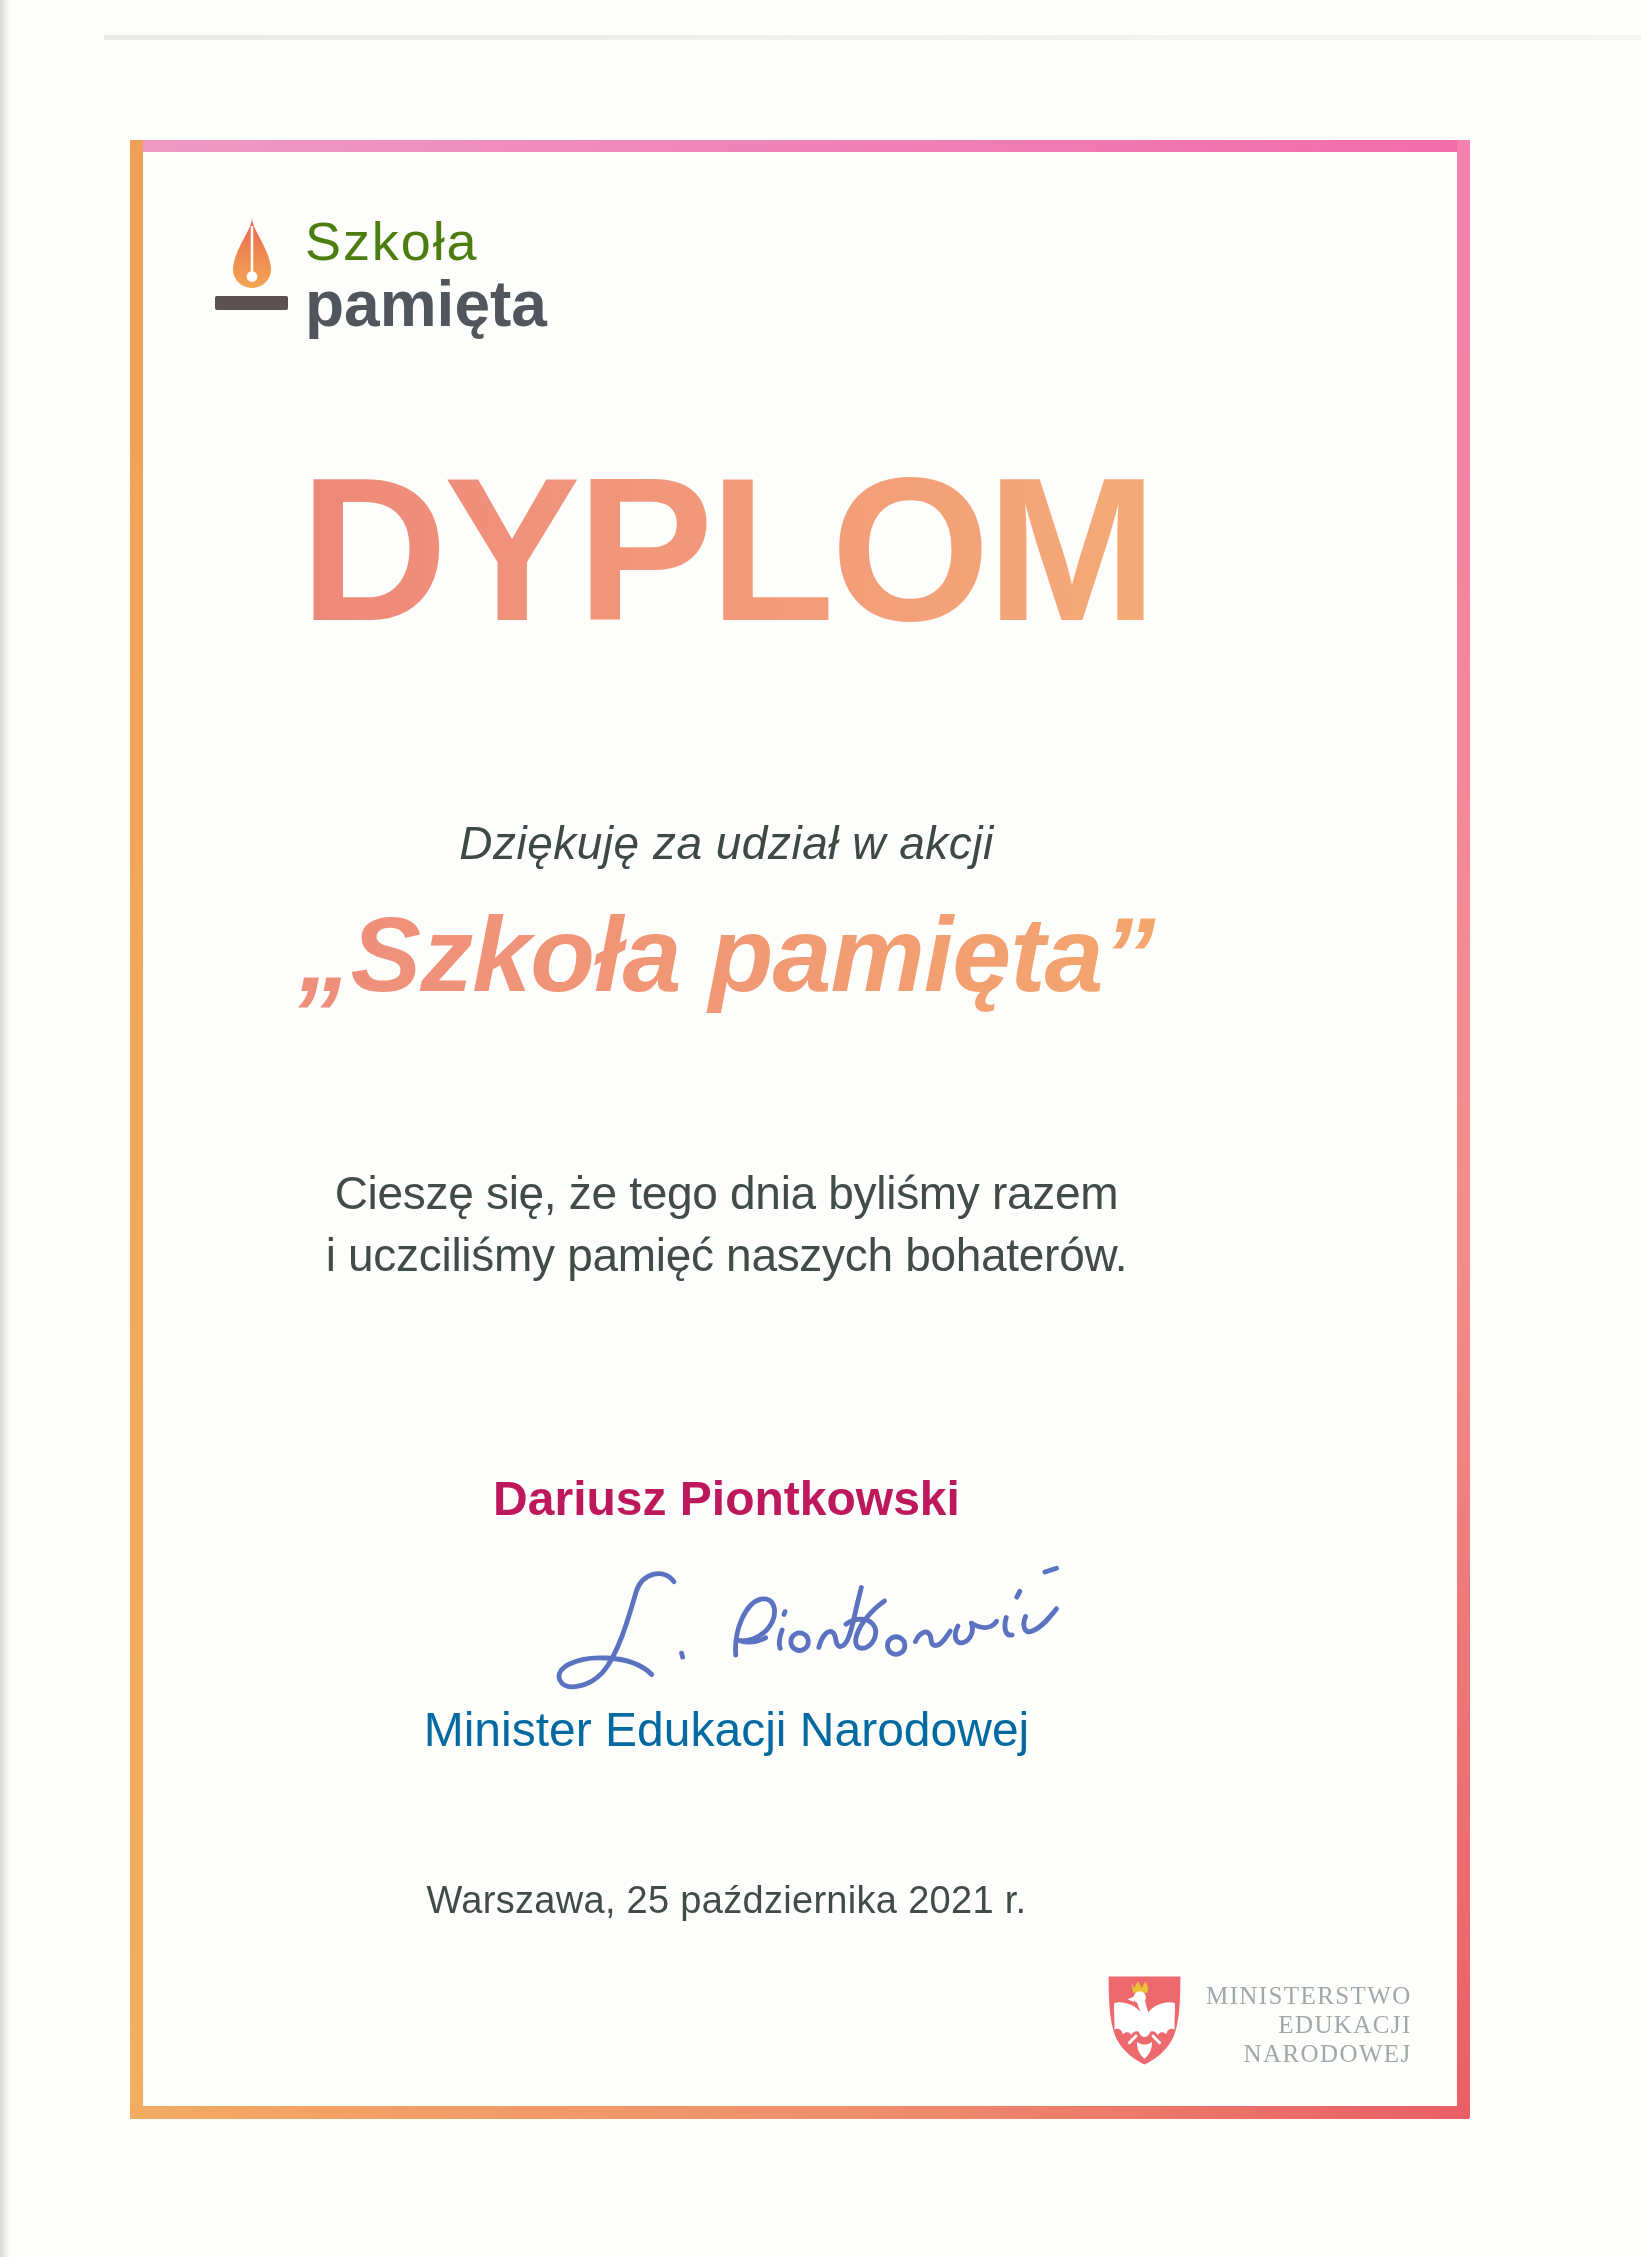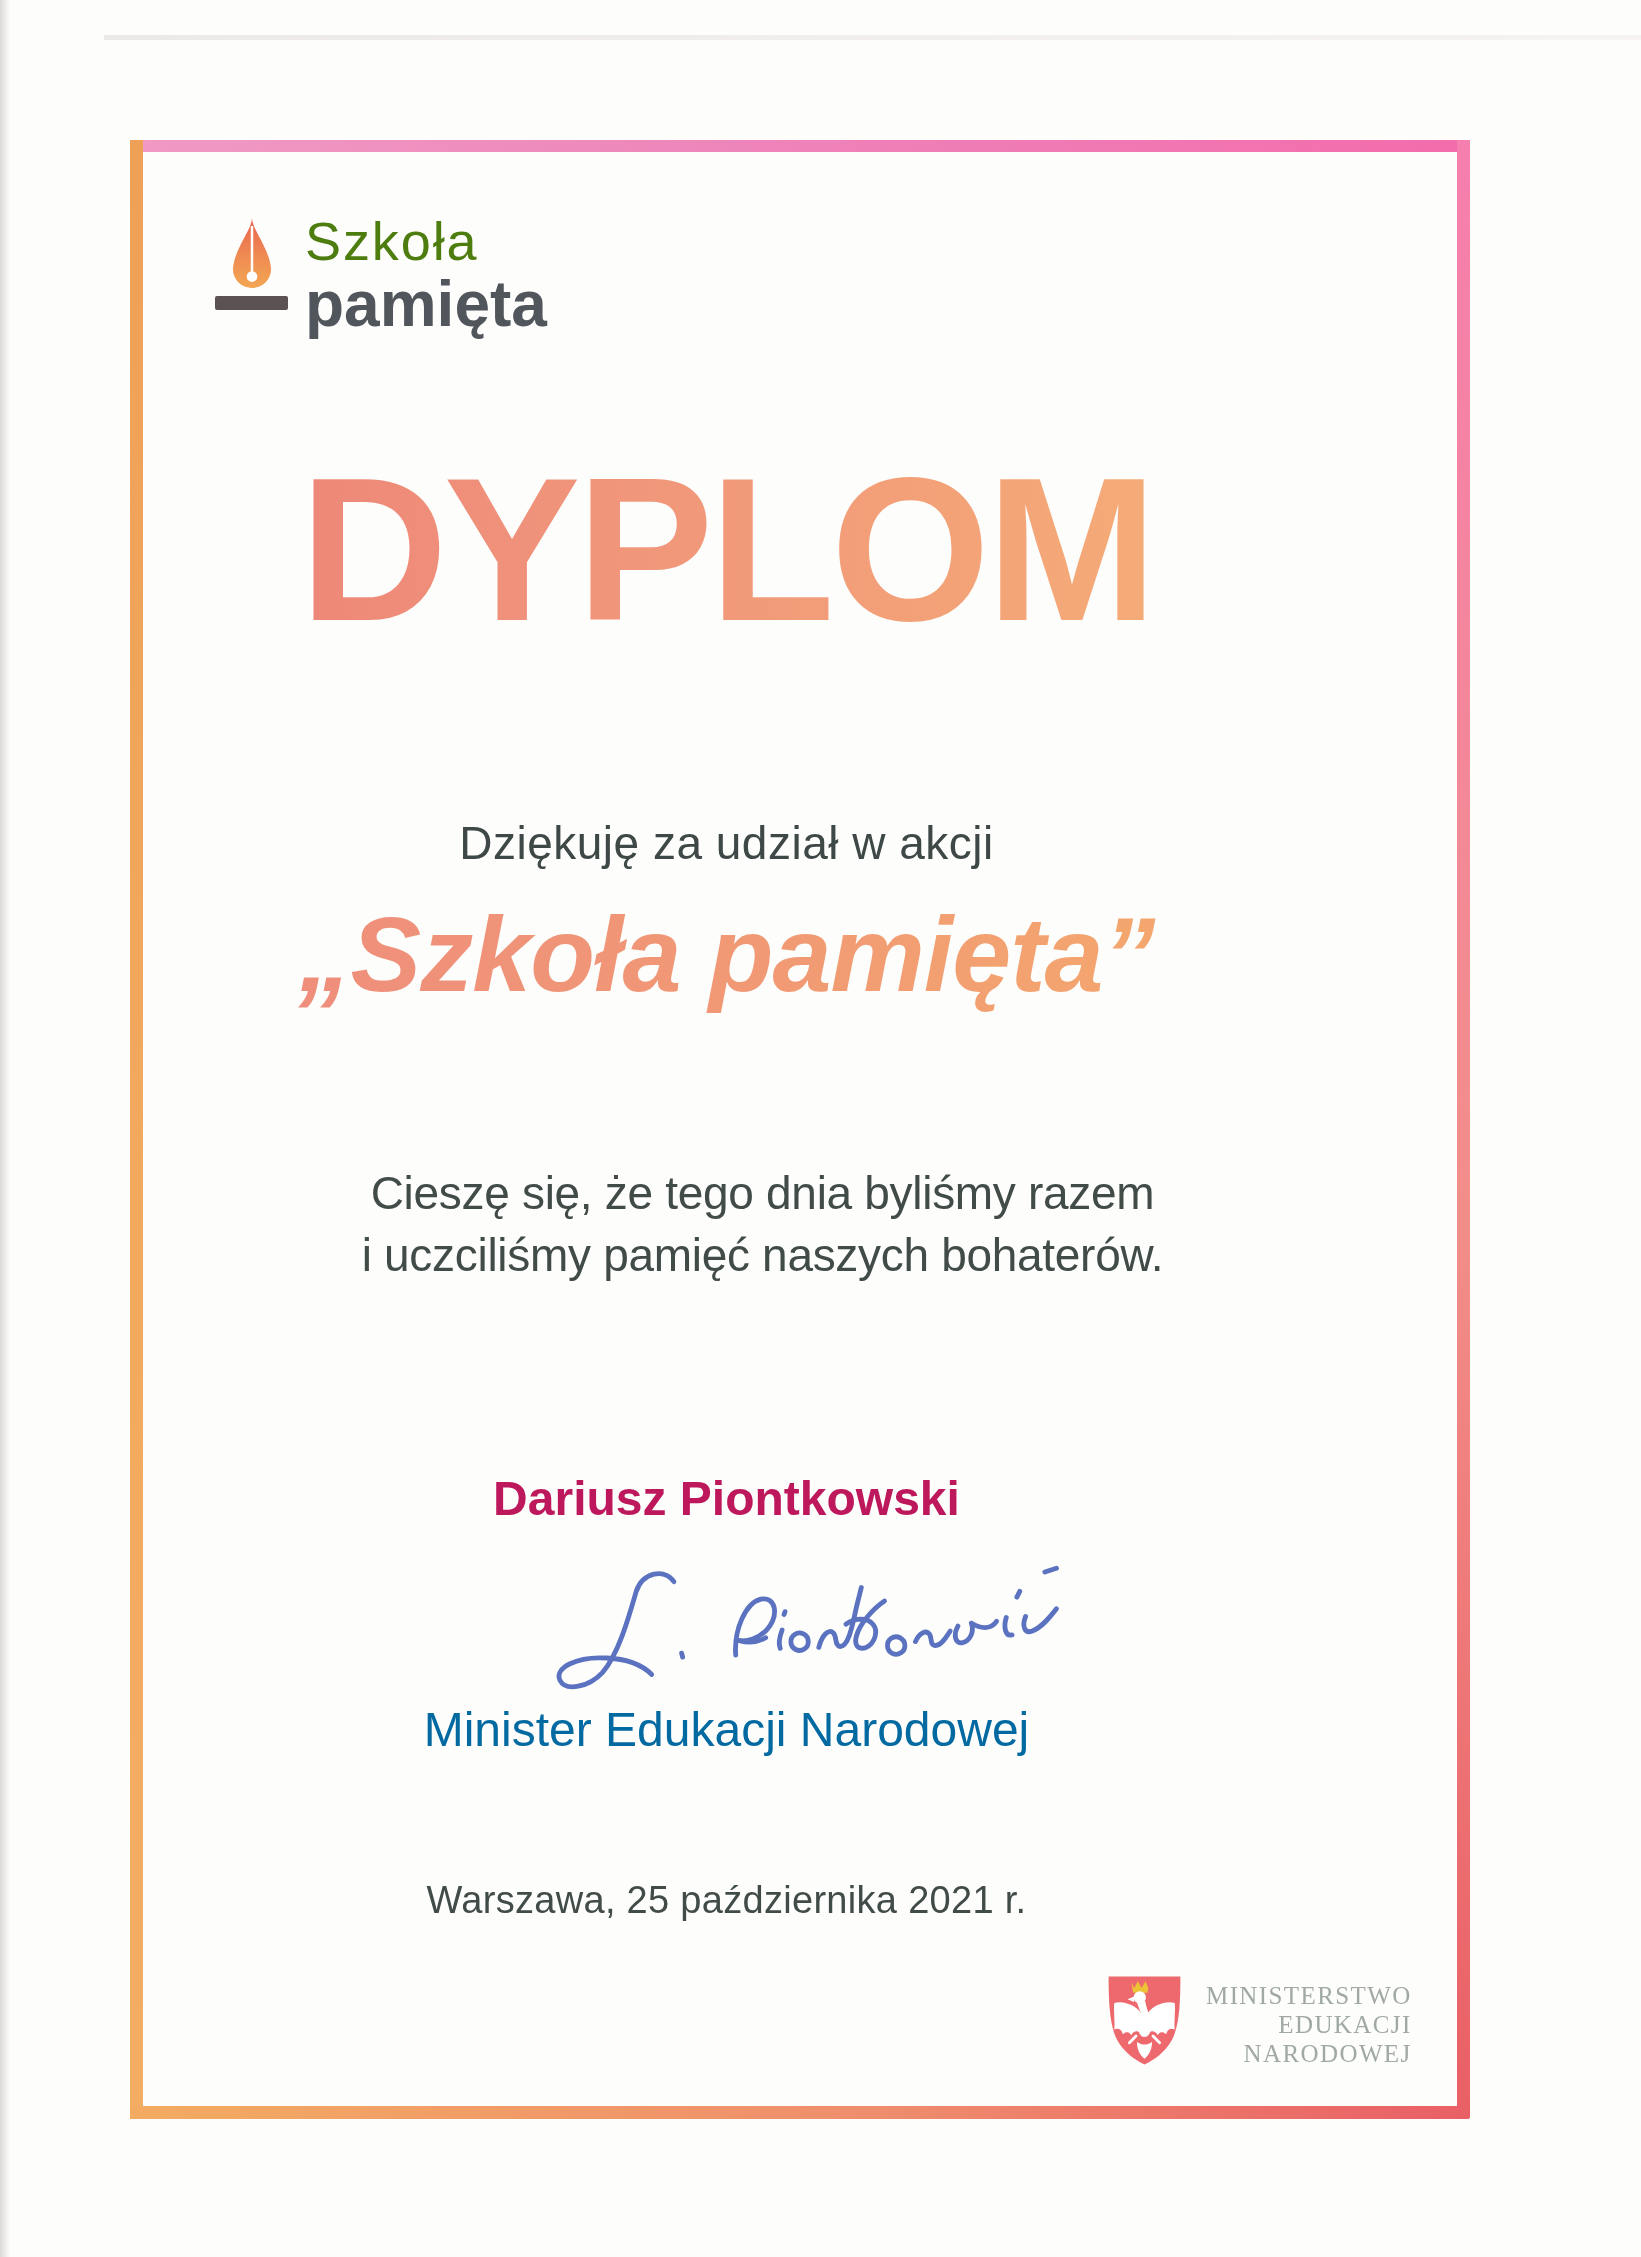--- a/index.html
+++ b/index.html
@@ -40,40 +40,40 @@
   .logo-bottom{font-size:64px;font-weight:700;color:#51565c;letter-spacing:0px;margin-top:3.9px;}
 
   
   .cblock{position:absolute;left:130px;width:1193px;text-align:center;}
 
   .title{
     top:446px;
     font-size:205px;font-weight:700;letter-spacing:-3.9px;line-height:1;
     color:#f0957a;
   }
-  .intro{top:816px;font-size:46px;color:#3e4846;letter-spacing:0.5px;}
+  .intro{top:816px;font-size:46px;color:#3e4846;letter-spacing:0.5px;font-style:italic;}
   .campaign{
     top:896px;
     font-size:106px;font-weight:700;letter-spacing:-1px;line-height:1.1;
     color:#f09a74;
     font-style:italic;
   }
   @supports ((-webkit-background-clip:text) or (background-clip:text)){
     .title{
       background:linear-gradient(90deg,#ec8076 0%,#f0937b 35%,#f3a078 65%,#f6b377 100%);
       -webkit-background-clip:text;background-clip:text;
       color:transparent;-webkit-text-fill-color:transparent;
     }
     .campaign{
       background:linear-gradient(90deg,#ee8a7e 0%,#f19a74 55%,#f5ac6b 100%);
       -webkit-background-clip:text;background-clip:text;
       color:transparent;-webkit-text-fill-color:transparent;
     }
   }
-  .message{top:1162px;font-size:46px;line-height:62px;color:#414b48;letter-spacing:-0.3px;padding-left:36px;}
+  .message{top:1162px;font-size:46px;line-height:62px;color:#414b48;letter-spacing:-0.3px;}
   .signer-name{top:1471px;font-size:48px;color:#be185d;font-weight:bold;}
   .signature{position:absolute;left:529px;top:1541px;width:541px;height:179px;}
   .signer-title{top:1702px;font-size:48px;color:#0369a1;}
   .dateline{top:1879px;font-size:38px;color:#414b48;letter-spacing:0.3px;}
 
   
   .emblem-shield{position:absolute;left:1102px;top:1973px;width:85px;height:96px;}
   .ministry-text{
     position:absolute;left:1206px;top:1981px;text-align:right;
     font-family:"Liberation Serif", serif;

